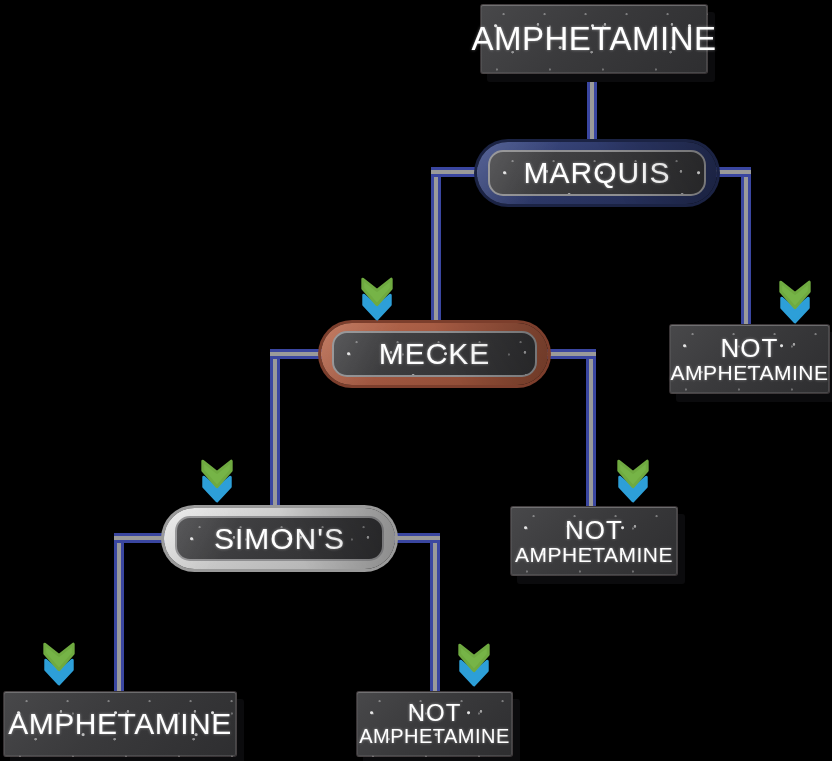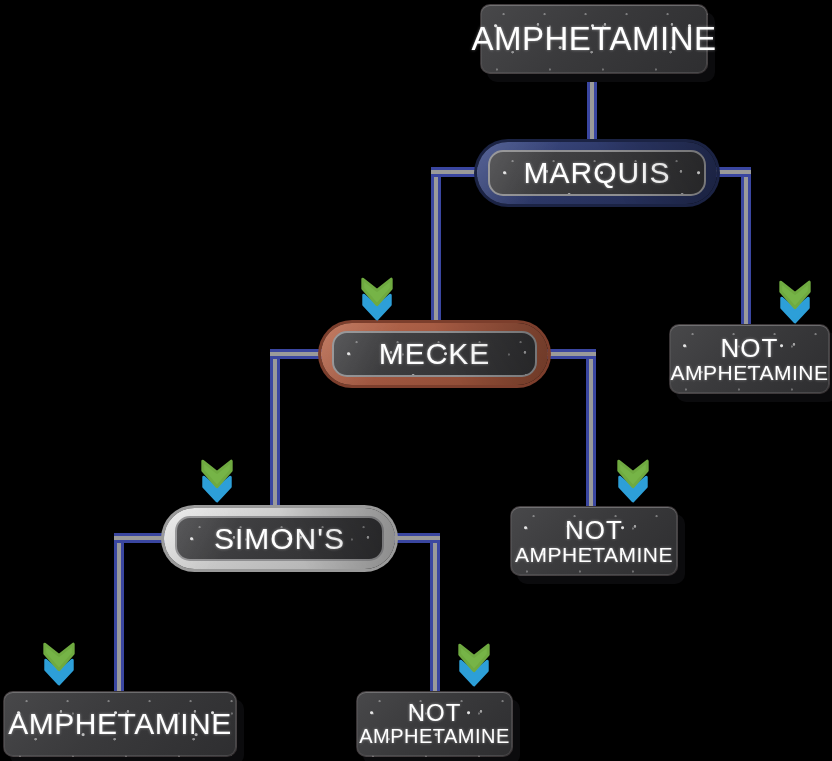--- a/index.html
+++ b/index.html
@@ -16,21 +16,21 @@
       radial-gradient(circle at 40% 80%, rgba(255,255,255,.45) 0 1px, transparent 1.6px),
       radial-gradient(circle at 85% 20%, rgba(255,255,255,.55) 0 1px, transparent 1.6px),
       radial-gradient(circle at 30% 50%, rgba(255,255,255,.3) 0 .8px, transparent 1.4px),
       radial-gradient(circle at 55% 15%, rgba(255,255,255,.35) 0 .8px, transparent 1.4px),
       linear-gradient(135deg,#48484a 0%,#3a3a3c 45%,#2e2e30 100%);
     background-size:97px 83px,113px 71px,79px 59px,67px 97px,53px 43px,41px 61px,100% 100%;
   }
   
   .node{position:absolute;z-index:2;display:flex;align-items:center;justify-content:center;box-sizing:border-box;}
   .result-box{
-    border-radius:10px;border:1px solid #543a3a2e;
+    border-radius:3px;border:1px solid #543a3a2e;
     box-shadow:inset 0 1px 0 rgba(255,255,255,.18), inset 0 0 0 1px rgba(90,90,92,.6), 7px 8px 0 #0b0b0d;
   }
   .result-label{font-size:30px;letter-spacing:.5px;white-space:nowrap;text-shadow:0 0 3px rgba(255,255,255,.45);}
   .not-stack{display:flex;flex-direction:column;align-items:center;line-height:1.08;text-shadow:0 0 3px rgba(255,255,255,.45);}
   .not-line1{font-size:26px;letter-spacing:1px;}
   .not-line2{font-size:21px;letter-spacing:.5px;white-space:nowrap;}
   
   .pill{position:absolute;z-index:2;border-radius:32px;padding:8px 11px;box-sizing:border-box;display:flex;}
   .pill::after{content:"";position:absolute;inset:0;border-radius:inherit;pointer-events:none;
     background:linear-gradient(115deg, rgba(255,255,255,.12) 0%, transparent 32%),

